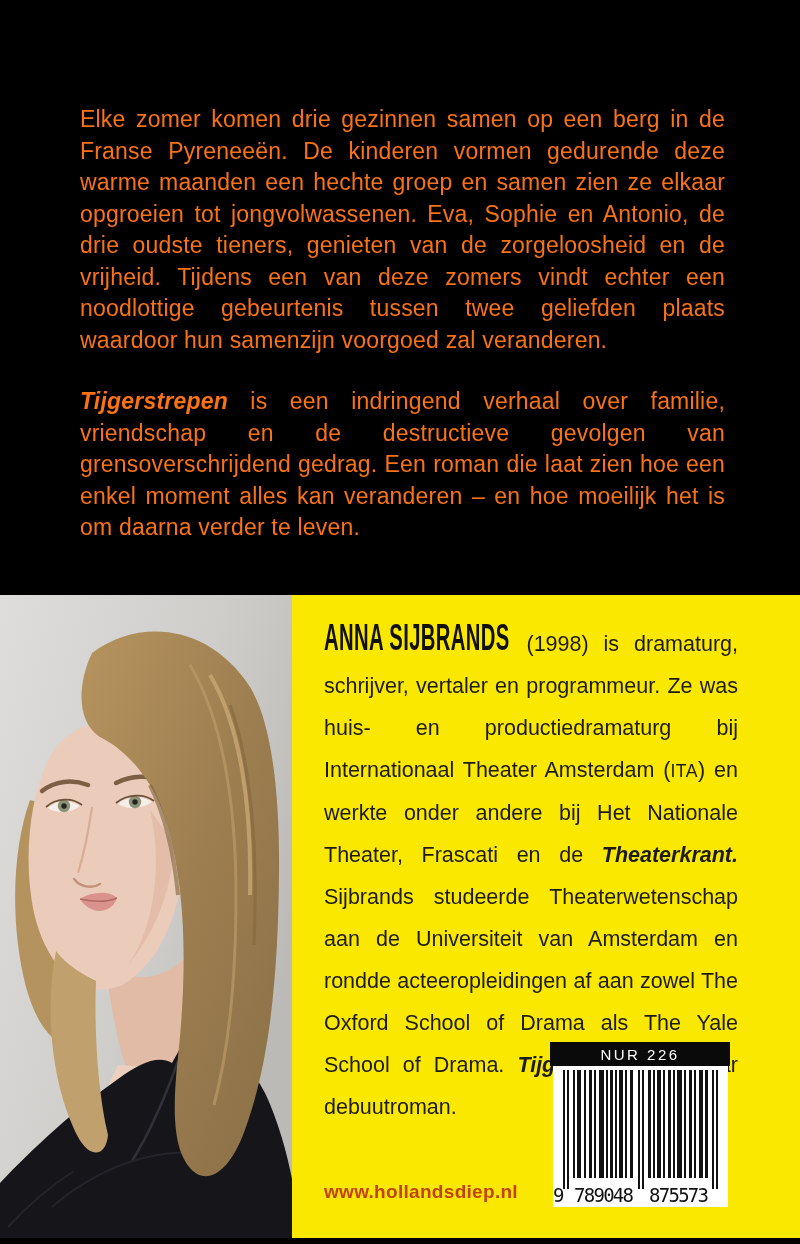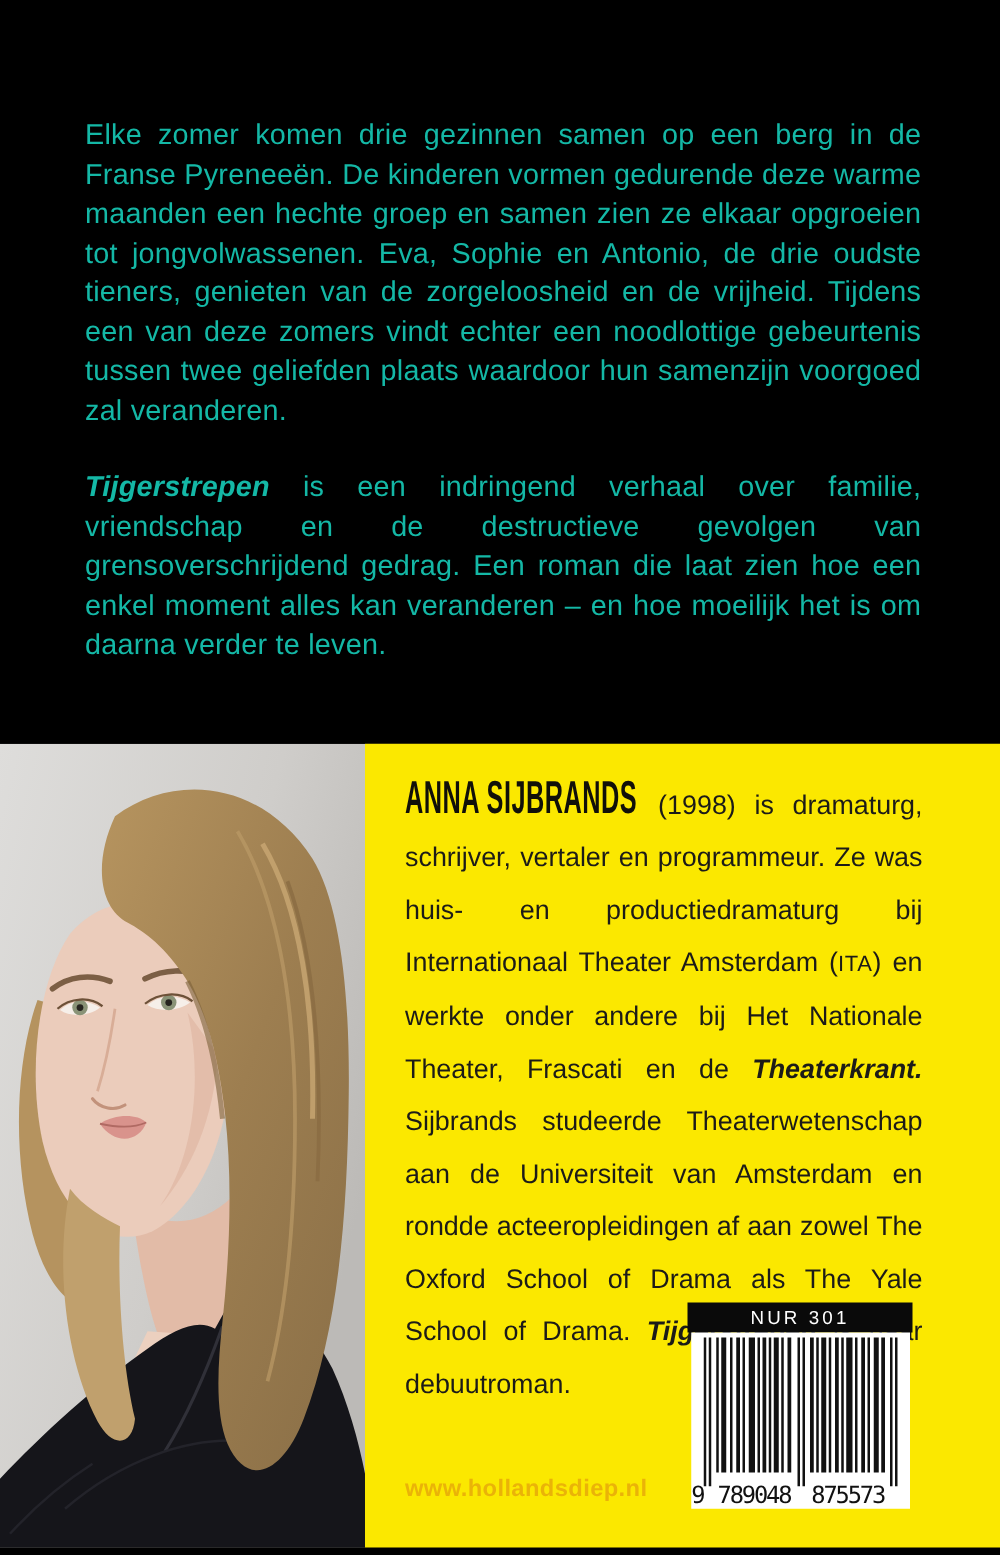--- a/index.html
+++ b/index.html
@@ -7,21 +7,21 @@
   body{
     width:800px;height:1244px;position:relative;overflow:hidden;
     background:#000;
     font-family:"Liberation Sans", sans-serif;
   }
   
   .synopsis{
     position:absolute;left:68px;top:92px;width:669px;
   }
   .synopsis p{
-    margin:0;color:#14b8a6;font-size:23px;line-height:31.5px;
+    margin:12px;color:#f97316;font-size:23px;line-height:31.5px;
     text-align:justify;font-weight:400;letter-spacing:.2px;
   }
   .synopsis p + p{margin-top:30px;}
   .italic{font-style:italic;font-weight:bold;}
   .smallcaps{font-size:.82em;letter-spacing:.5px;}
   
   .bottom{position:absolute;left:0;top:595px;width:800px;height:643px;}
   .photo{position:absolute;left:0;top:0;width:292px;height:643px;display:block;}
   .bio-panel{
     position:absolute;left:292px;top:0;width:508px;height:643px;
@@ -42,21 +42,21 @@
     background:#0a0a0a;color:#fff;font-size:15px;letter-spacing:2.5px;
     display:flex;align-items:center;justify-content:center;
   }
   .barcode-box{
     position:absolute;left:553px;top:471px;width:175px;height:141px;
     background:#fff;
   }
   .barcode-box svg{display:block;}
   .website{
     position:absolute;left:324px;top:586px;
-    font-size:19px;font-weight:bold;color:#eab308;letter-spacing:.3px;
+    font-size:19px;font-weight:bold;color:#c2410c;letter-spacing:.3px;
   }
 </style>
 </head>
 <body>
 
 <div>
 
   <div class="synopsis">
     <p><span>Elke zomer komen drie gezinnen samen op een berg in de Franse Pyreneeën. De kinderen vormen gedurende deze warme maanden een hechte groep en samen zien ze elkaar opgroeien tot jongvolwassenen. Eva, Sophie en Antonio, de drie oudste tieners, genieten van de zorgeloosheid en de vrijheid. Tijdens een van deze zomers vindt echter een noodlottige gebeurtenis tussen twee geliefden plaats waardoor hun samenzijn voorgoed zal veranderen.</span></p>
     <p><span class="italic">Tijgerstrepen</span><span> is een indringend verhaal over familie, vriendschap en de destructieve gevolgen van grensoverschrijdend gedrag. Een roman die laat zien hoe een enkel moment alles kan veranderen – en hoe moeilijk het is om daarna verder te leven.</span></p>
@@ -106,21 +106,21 @@
       <path fill="none" stroke="#bb9a66" stroke-width="3" opacity="0.7" d="M190,70 C220,120 236,200 236,300 C236,380 230,450 214,510"></path>
       <path fill="none" stroke="#8a6c42" stroke-width="3" opacity="0.8" d="M230,110 C252,170 258,260 254,350"></path>
       <path fill="none" stroke="#7c6038" stroke-width="4" opacity="0.6" d="M150,190 C166,222 174,260 178,300"></path>
     </svg>
 
     <div class="bio-panel" style="background: rgb(251, 232, 0);">
       <p class="bio-text"><span class="author-name">ANNA SIJBRANDS</span><span><span> (1998) is dramaturg, schrijver, vertaler en programmeur. Ze was huis- en productiedramaturg bij Internationaal Theater Amsterdam (</span><span class="smallcaps">ITA</span><span>) en werkte onder andere bij Het Nationale Theater, Frascati en de </span><span class="italic">Theaterkrant.</span><span> Sijbrands studeerde Theaterwetenschap aan de Universiteit van Amsterdam en rondde acteeropleidingen af aan zowel The Oxford School of Drama als The Yale School of Drama. </span><span class="italic">Tijgerstrepen</span><span> is haar debuutroman.</span></span></p>
     </div>
 
     <div class="nur">
-      <span>NUR 301</span>
+      <span>NUR 226</span>
     </div>
 
     <div class="barcode-box">
       <svg width="175" height="141" viewBox="0 0 175 141">
         <g fill="#111">
           <rect x="10" y="4" width="2" height="119"></rect>
             <rect x="14" y="4" width="2" height="119"></rect>
           <rect x="20" y="4" width="2" height="108"></rect>
             <rect x="24" y="4" width="4" height="108"></rect>
           <rect x="31" y="4" width="2" height="108"></rect>

